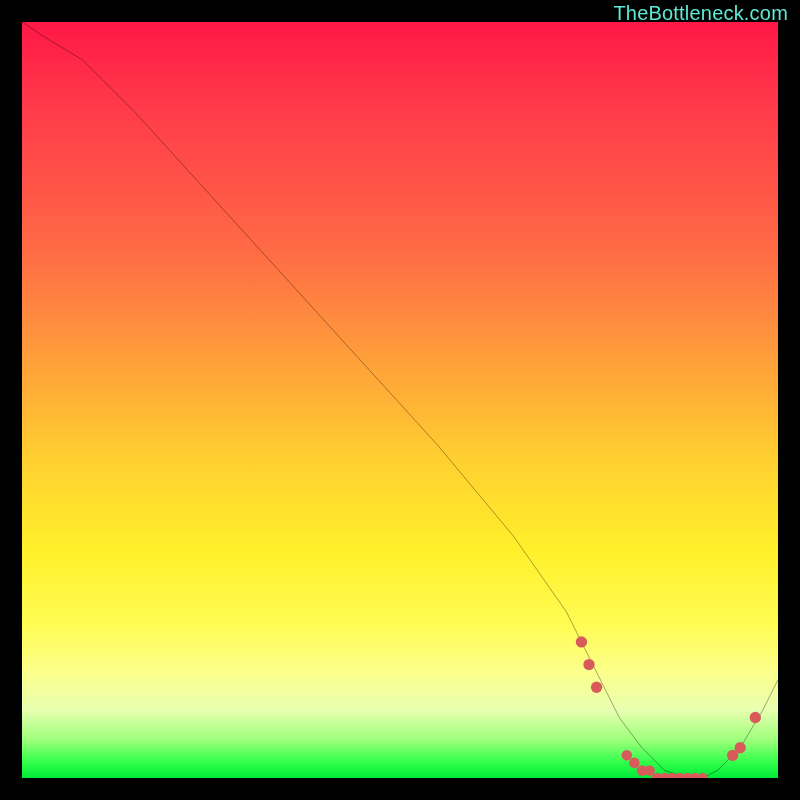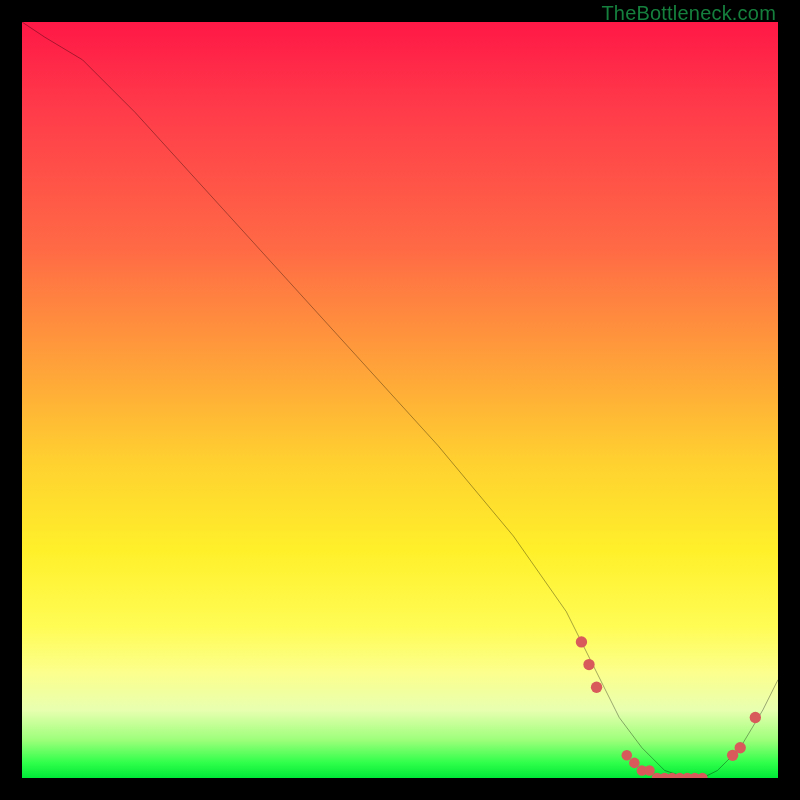--- a/index.html
+++ b/index.html
@@ -36,22 +36,22 @@
       #fcff8c 86%,
       #e8ffb0 91%,
       #9cff7a 95%,
       #2fff4a 98%,
       #00e838 100%
     );
   }
   .attrib {
     position: absolute;
     top: 2px;
-    right: 24px;
-    color: #15803d;
+    right: 12px;
+    color: #5eead4;
     font-size: 20px;
     letter-spacing: 0.2px;
   }
   svg.curve {
     position: absolute;
     left: 0;
     top: 0;
     width: 756px;
     height: 756px;
   }

